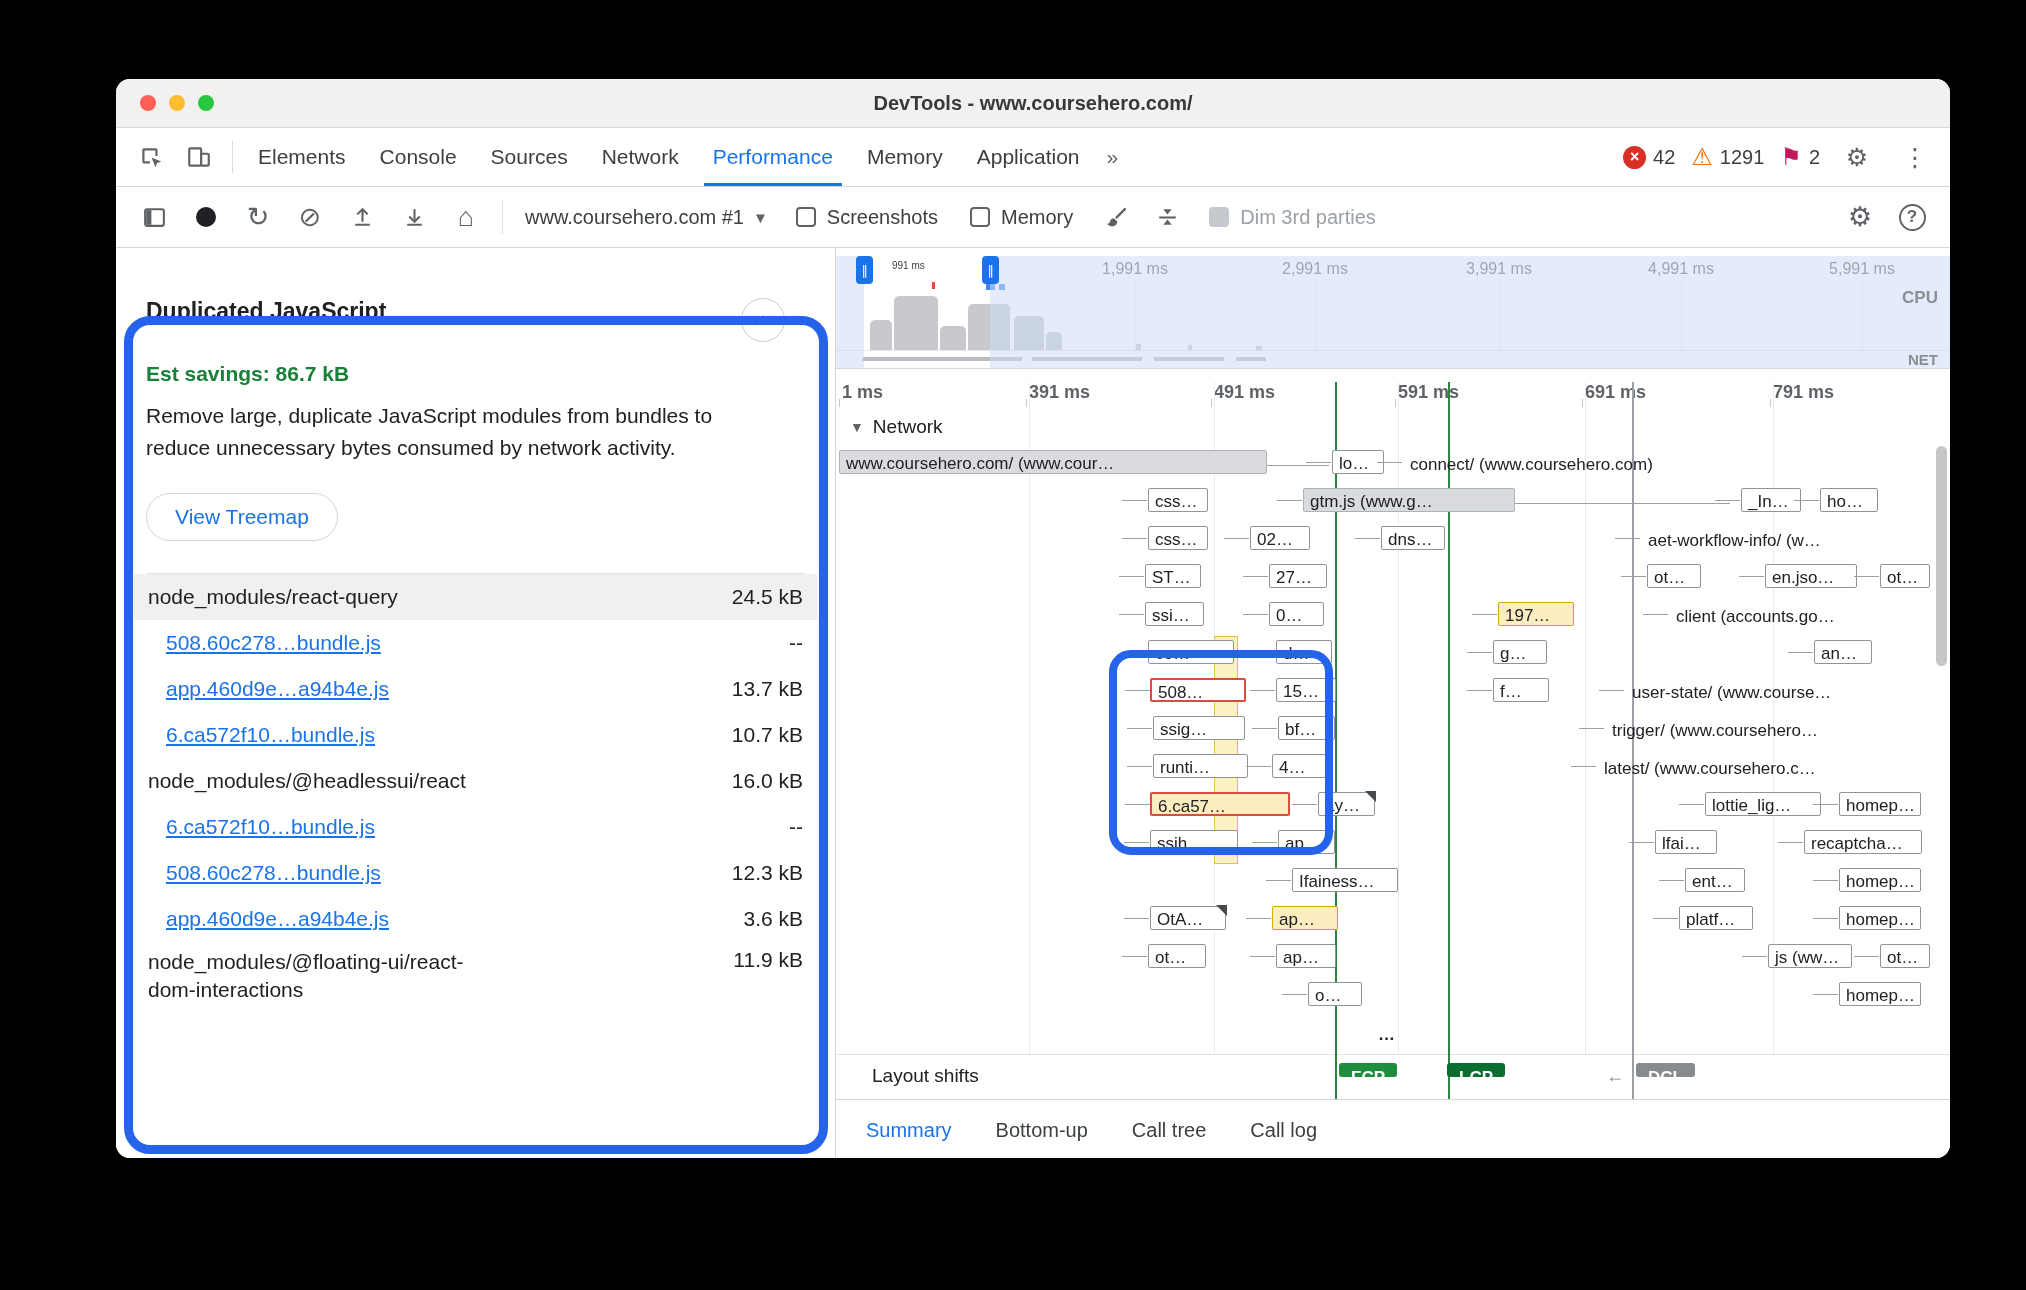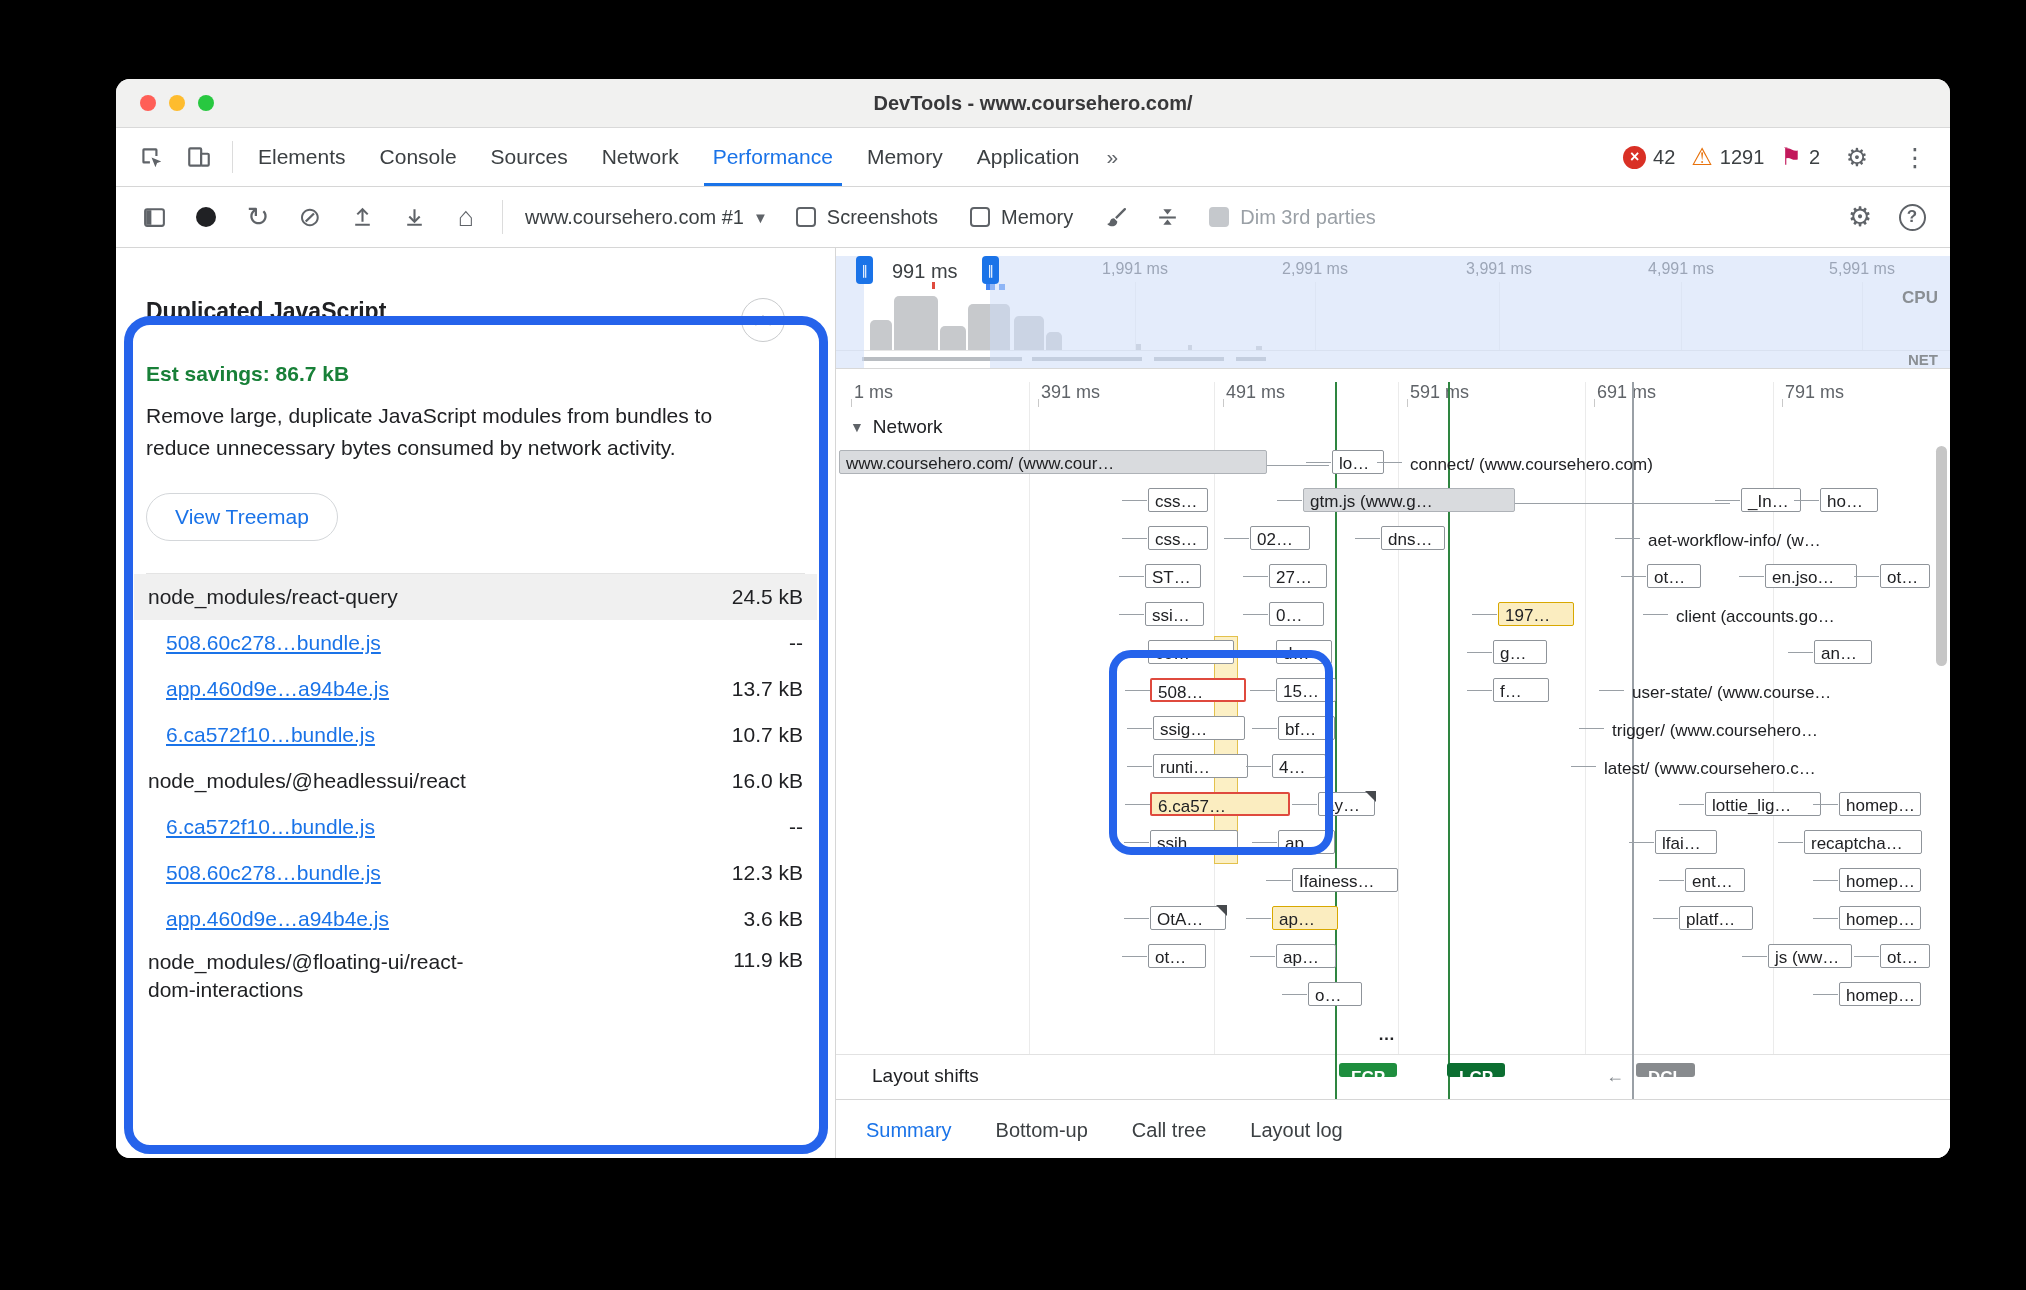--- a/index.html
+++ b/index.html
@@ -66,35 +66,35 @@
   .trow .lab.link{color:#1a73e8;text-decoration:underline;margin-left:18px;}
   .trow.wrap{align-items:flex-start;padding-top:6px;}
   .trow.wrap .lab{width:345px;line-height:1.35;}
 
   
   .right-panel{flex:1;position:relative;background:#fff;overflow:hidden;}
 
   .minimap{position:absolute;left:0;top:8px;right:0;height:112px;border-bottom:1px solid #d8d8d8;}
   .mm-ruler{position:absolute;top:0;left:0;right:0;height:26px;font-size:16px;color:#5f6368;}
   .mm-tick{position:absolute;top:4px;transform:translateX(-50%);white-space:nowrap;}
-  .mm-sel-label{position:absolute;left:56px;top:4px;color:#3c4043;font-size:20px;text-align:right;}
+  .mm-sel-label{position:absolute;left:56px;top:4px;color:#3c4043;font-size:10px;text-align:right;}
   .mm-cpu{position:absolute;top:26px;left:0;right:0;height:68px;background:#fff;overflow:hidden;}
   .mm-net{position:absolute;top:94px;left:0;right:0;height:18px;border-top:1px solid #e6e6e6;}
   .mm-dim{position:absolute;top:0;height:112px;background:rgba(205,221,248,.55);z-index:3;}
   .mm-handle{position:absolute;top:0;width:17px;height:28px;background:#1a73e8;border-radius:4px;color:#fff;font-size:13px;display:flex;align-items:center;justify-content:center;z-index:5;}
   .flame{position:absolute;bottom:0;background:#c7c9cc;border-radius:5px 5px 0 0;}
   .speck{position:absolute;bottom:0;background:#c7c9cc;}
   .mark-blue{position:absolute;background:#4285f4;}
   .mark-red{position:absolute;background:#df4a3e;}
   .cpu-grid{position:absolute;top:0;bottom:0;width:1px;background:rgba(0,0,0,.06);}
   .mm-cpu-label{position:absolute;right:12px;top:32px;font-size:17px;font-weight:700;color:#8a8f94;z-index:6;}
   .mm-net-label{position:absolute;right:12px;top:95px;font-size:15px;font-weight:700;color:#8a8f94;z-index:6;}
   .net-seg{position:absolute;top:6px;height:4px;background:#b9bdc2;}
 
-  .ruler{position:absolute;left:12px;top:130px;right:0;height:30px;}
+  .ruler{position:absolute;left:0;top:130px;right:0;height:30px;font-weight:bold;}
   .rtick{position:absolute;top:4px;font-size:18px;color:#5f6368;}
   .rtick::before{content:"";position:absolute;left:-3px;bottom:-4px;width:1px;height:8px;background:#c9c9c9;}
   .gridline{position:absolute;top:134px;height:672px;width:1px;background:#ebebeb;z-index:0;}
   .marker-line{position:absolute;top:134px;height:718px;width:2px;z-index:1;}
 
   .net-header{position:absolute;left:0;top:162px;right:0;height:34px;display:flex;align-items:center;padding-left:14px;gap:9px;font-size:19px;color:#202124;}
   .disc{color:#5f6368;font-size:14px;}
 
   .nrows{position:absolute;left:0;top:198px;right:0;height:608px;}
   .nrow{position:absolute;left:0;right:0;height:38px;}
@@ -581,21 +581,21 @@
             <div class="badge-arrow" style="left: 770px;">←</div>
           </div>
       </div>
 
       <div class="scrollthumb"></div>
 
       <div class="bottombar">
           <div class="btab active">Summary</div>
           <div class="btab">Bottom-up</div>
           <div class="btab">Call tree</div>
-          <div class="btab">Layout log</div>
+          <div class="btab">Call log</div>
         </div>
 
       <div class="anno" id="anno-chart"></div>
     <div class="gridline" style="left: 193px;"></div>
         <div class="gridline" style="left: 378px;"></div>
         <div class="gridline" style="left: 562px;"></div>
         <div class="gridline" style="left: 749px;"></div>
         <div class="gridline" style="left: 937px;"></div>
         <div class="marker-line" style="left: 499px; background: rgb(46, 133, 64);"></div>
         <div class="marker-line" style="left: 612px; background: rgb(46, 133, 64);"></div>

